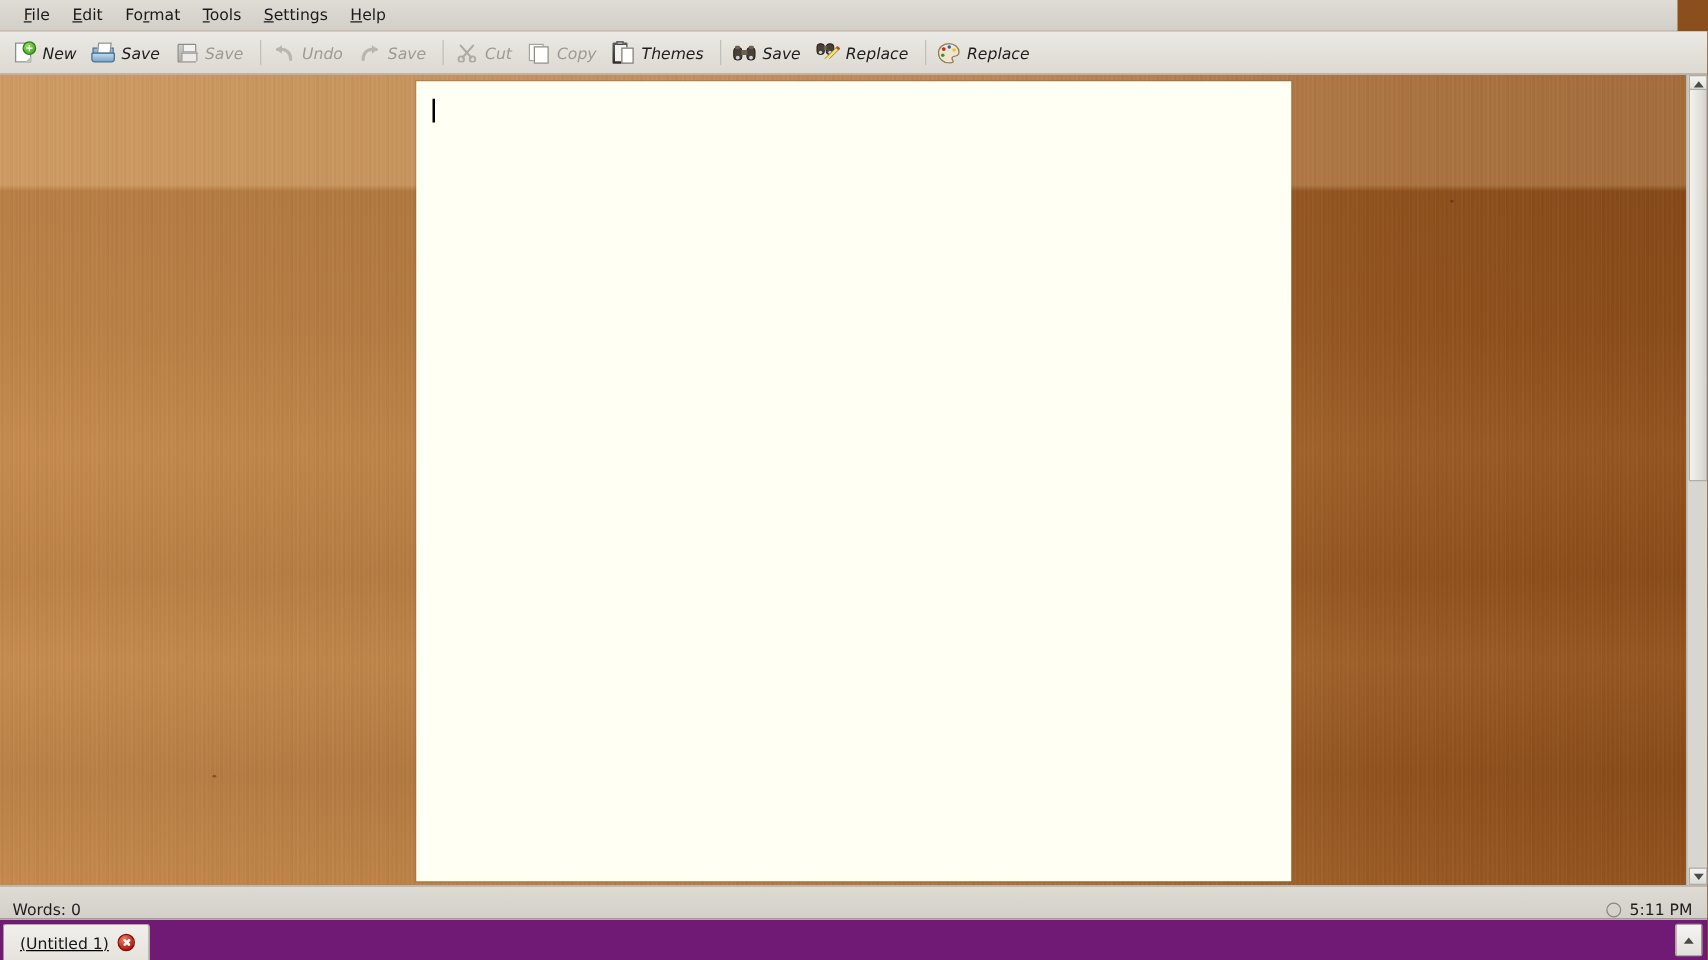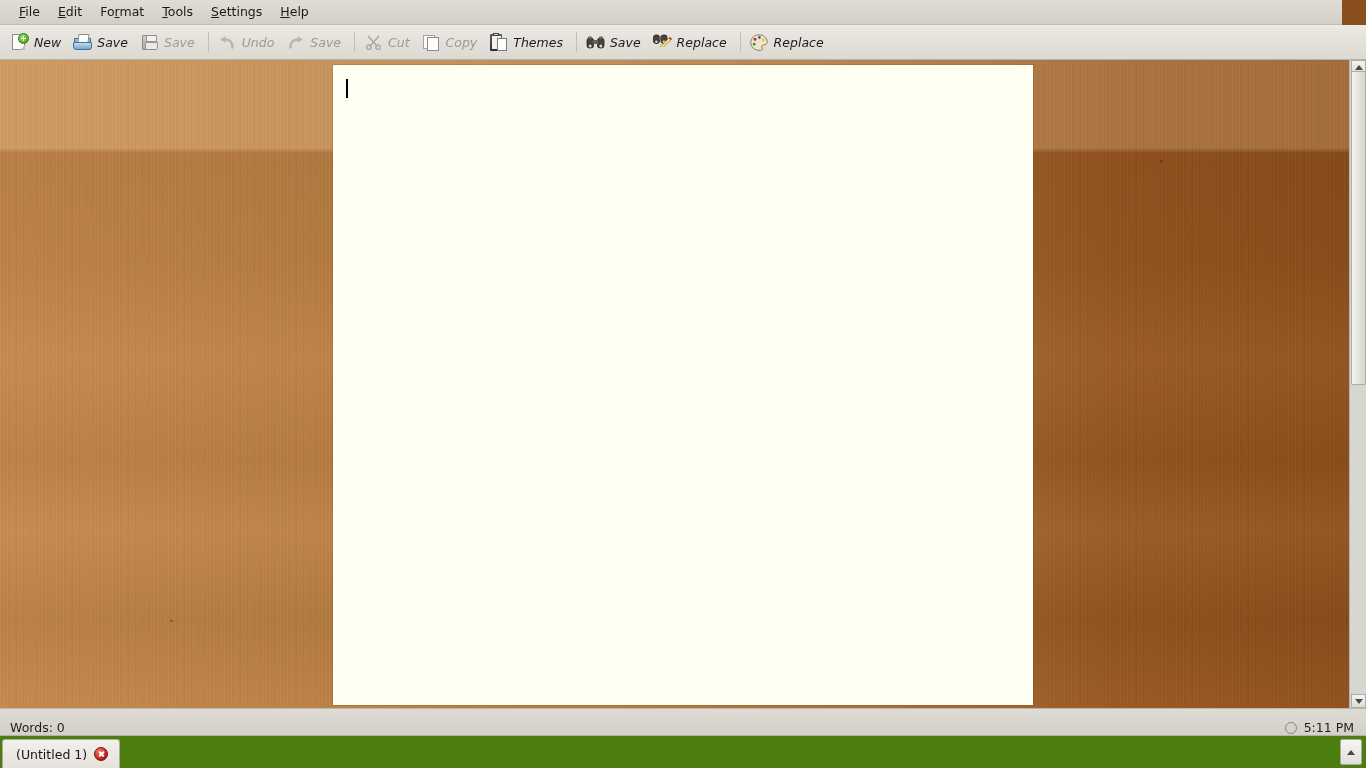--- a/index.html
+++ b/index.html
@@ -211,22 +211,22 @@
     position: absolute; right: 12px; display: flex; align-items: center; gap: 7px;
   }
   .clock-circle {
     width: 12px; height: 12px; border: 1.5px solid #8a8780; border-radius: 50%;
     background: transparent;
   }
 
   
   #tabbar {
     position: absolute; left: 0; top: 735px; width: 1366px; height: 33px;
-    background: #4d7c0f; border-top: 1px solid #b3b0a9;
-    display: flex; align-items: flex-end;
+    background: #701a75; border-top: 1px solid #b3b0a9;
+    display: flex; align-items: flex-end; text-decoration: underline;
   }
   .doc-tab {
     display: flex; align-items: center; gap: 7px;
     height: 29px; padding: 0 11px 0 13px;
     background: linear-gradient(180deg,#f1efeb,#e6e3dd);
     border: 1px solid #aeaba4; border-bottom: none;
     border-radius: 3px 3px 0 0;
     font-size: 12.5px; color: #161616; margin-left: 2px; margin-bottom: 0;
   }
   .close-x {

